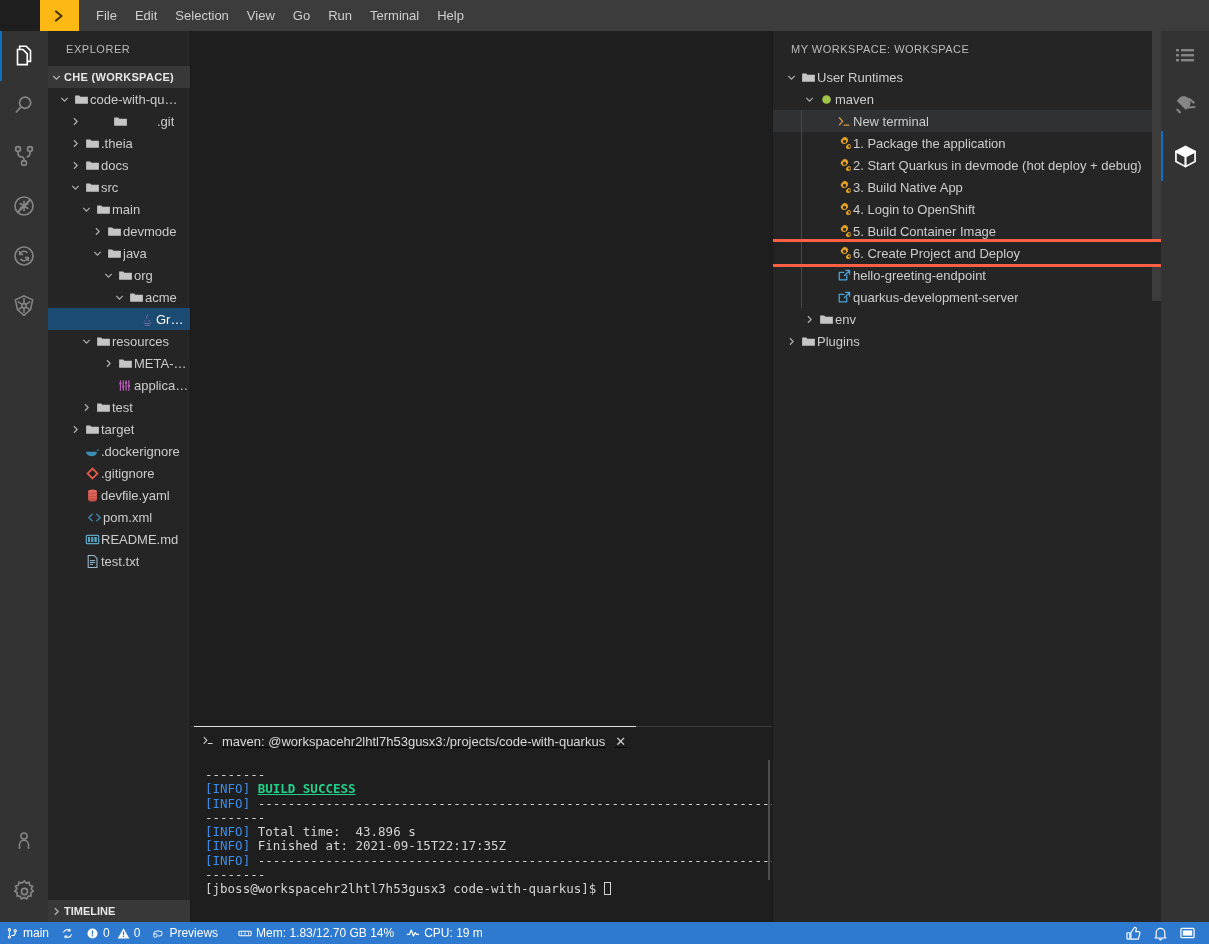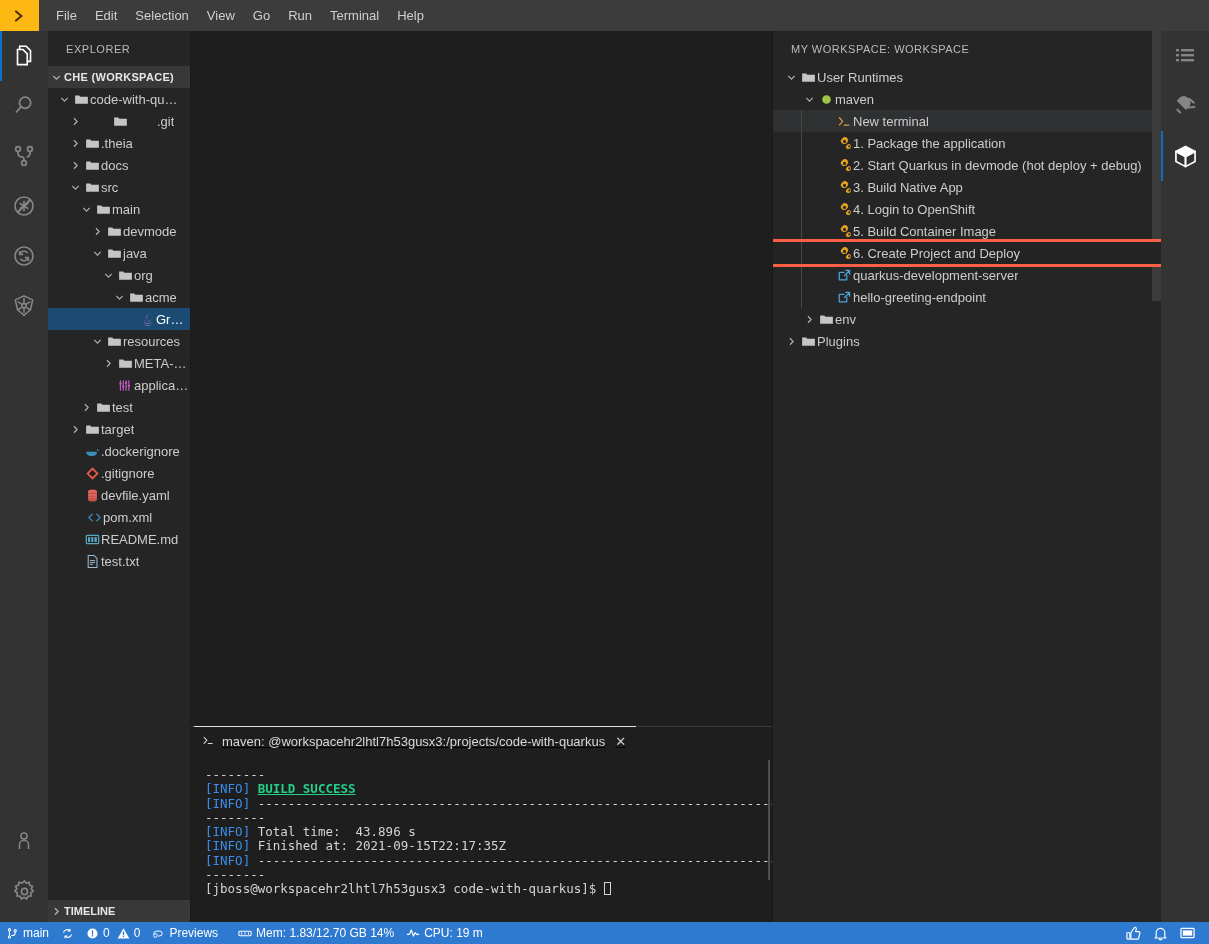--- a/index.html
+++ b/index.html
@@ -15,20 +15,21 @@
     width: 1209px; height: 944px;
     display: flex; flex-direction: column;
   }
 
   
   .menubar {
     height: 31px; flex: 0 0 31px;
     background: #3c3c3c;
     display: flex; align-items: flex-end;
     color: #cccccc;
+    margin-left: 40px;
   }
   .logo-tile {
     width: 39px; height: 31px;
     background: #fdb813;
     display: flex; align-items: center; justify-content: center;
     flex: 0 0 39px;
   }
   .logo-tile svg { display:block; }
   .menu-items { display: flex; align-items: center; height: 31px; padding-left: 8px; }
   .menu-item {
@@ -455,21 +456,21 @@
             <span class="ficon">
               <svg width="15" height="15" viewBox="0 0 16 16">
                 <path d="M7.6 1.2 c1.8 2 -.4 2.9 -.5 4.4 c-.1 1.2 1.4 1.9 1.4 1.9 s-2.8 -1.1 -1.6 -2.8 c.9 -1.3 1.6 -2 .7 -3.5 z" fill="#c994d6"></path>
                 <path d="M5.2 8.6 c-1.4 .8 .4 1.3 2.6 1.3 c2.2 0 3.9 -.5 2.8 -1.2 c0 0 -.5 .3 -.9 .4 c1.4 .5 -2.6 1 -4.5 .3 c-.4 -.2 .0 -.5 .0 -.8 z" fill="#c994d6"></path>
                 <path d="M3.8 11.3 c0 1.4 8.6 1.4 8.6 0 c0 -.6 -.8 -.9 -.8 -.9 c1.9 .6 .4 1.4 -3.5 1.4 c-3.1 0 -4.3 -.5 -4.3 -.5 z" fill="#c994d6"></path>
                 <path d="M4.6 13.4 c1 .9 6.2 .9 7 0 c-.2 .7 -1.7 1.2 -3.5 1.2 c-1.8 0 -3.3 -.5 -3.5 -1.2 z" fill="#c994d6"></path>
               </svg>
             </span>
             <span class="tlabel">Greeti…</span>
           </div>
-          <div class="trow" style="padding-left: 41px; text-align: right;">
+          <div class="trow" style="padding-left: 30px; text-align: right;">
             <span class="twisty">
               <svg width="11" height="11" viewBox="0 0 12 12" fill="none" stroke="currentColor" stroke-width="1.3">
                 <path d="M2.5 4.3 L6 7.8 L9.5 4.3"></path>
               </svg>
             </span>
             <span class="ficon">
               <svg width="15" height="15" viewBox="0 0 16 16">
                 <path d="M1.2 3.6 h4.4 l1.2 1.5 h8 v7.3 h-13.6 z" fill="#c5c5c5"></path>
               </svg>
             </span>
@@ -807,36 +808,36 @@
               <svg width="11" height="11" viewBox="0 0 12 12" fill="none" stroke="currentColor" stroke-width="1.3">
                 <path d="M4.3 2.5 L7.8 6 L4.3 9.5"></path>
               </svg>
             </span>
             <span class="ficon">
               <svg width="15" height="15" viewBox="0 0 16 16">
                 <path d="M2.4 4.6 h5 M2.4 4.6 v8 h8 v-5" fill="none" stroke="#4aa3d8" stroke-width="1.35" stroke-linecap="round" stroke-linejoin="round"></path>
                 <path d="M9.4 2.6 h4 v4 M13.4 2.6 L8 8" fill="none" stroke="#4aa3d8" stroke-width="1.35" stroke-linecap="round" stroke-linejoin="round"></path>
               </svg>
             </span>
-            <span class="tlabel">quarkus-development-server</span>
+            <span class="tlabel">hello-greeting-endpoint</span>
           </div>
           <div class="rrow" style="padding-left: 46px;">
             <span class="guide" style="left: 28px;"></span>
             <span class="twisty empty">
               <svg width="11" height="11" viewBox="0 0 12 12" fill="none" stroke="currentColor" stroke-width="1.3">
                 <path d="M4.3 2.5 L7.8 6 L4.3 9.5"></path>
               </svg>
             </span>
             <span class="ficon">
               <svg width="15" height="15" viewBox="0 0 16 16">
                 <path d="M2.4 4.6 h5 M2.4 4.6 v8 h8 v-5" fill="none" stroke="#4aa3d8" stroke-width="1.35" stroke-linecap="round" stroke-linejoin="round"></path>
                 <path d="M9.4 2.6 h4 v4 M13.4 2.6 L8 8" fill="none" stroke="#4aa3d8" stroke-width="1.35" stroke-linecap="round" stroke-linejoin="round"></path>
               </svg>
             </span>
-            <span class="tlabel">hello-greeting-endpoint</span>
+            <span class="tlabel">quarkus-development-server</span>
           </div>
           <div class="rrow" style="padding-left: 28px;">
             <span class="twisty">
               <svg width="11" height="11" viewBox="0 0 12 12" fill="none" stroke="currentColor" stroke-width="1.3">
                 <path d="M4.3 2.5 L7.8 6 L4.3 9.5"></path>
               </svg>
             </span>
             <span class="ficon">
               <svg width="15" height="15" viewBox="0 0 16 16">
                 <path d="M1.2 3.6 h4.4 l1.2 1.5 h8 v7.3 h-13.6 z" fill="#c5c5c5"></path>

